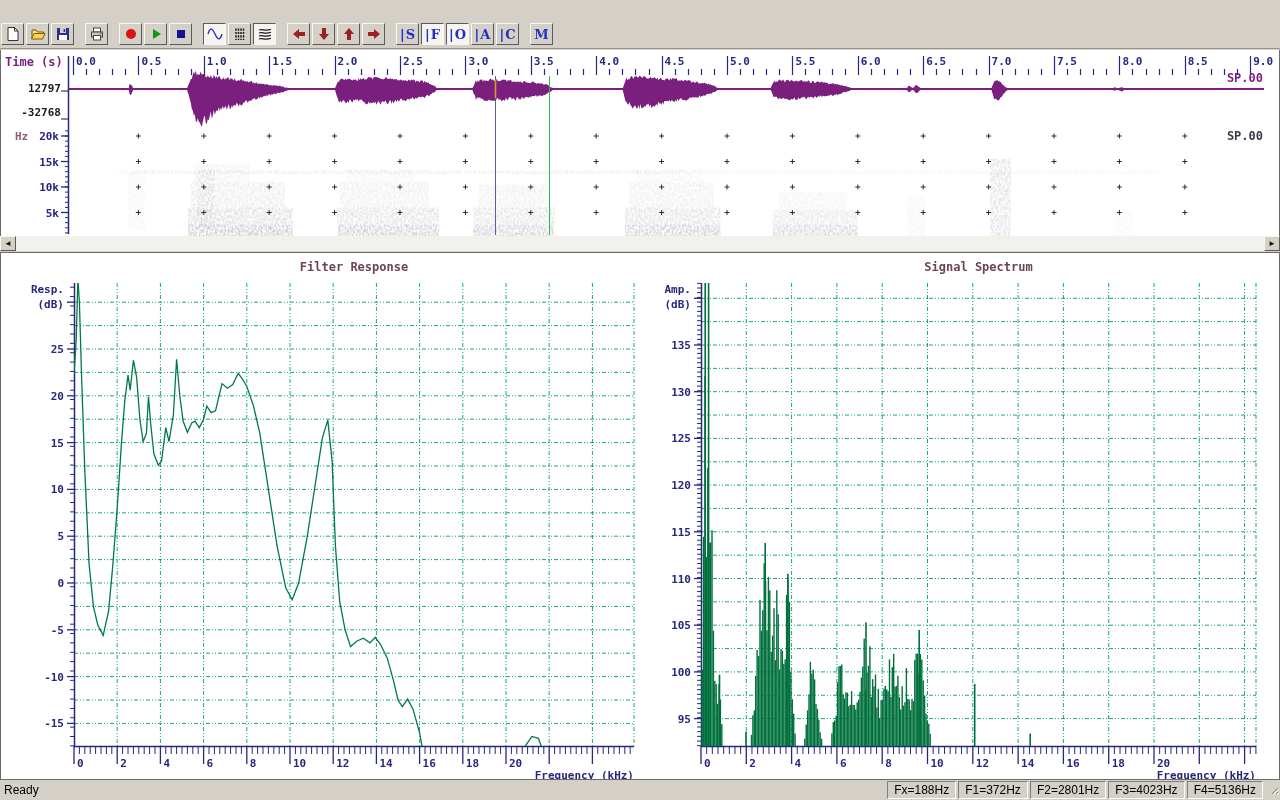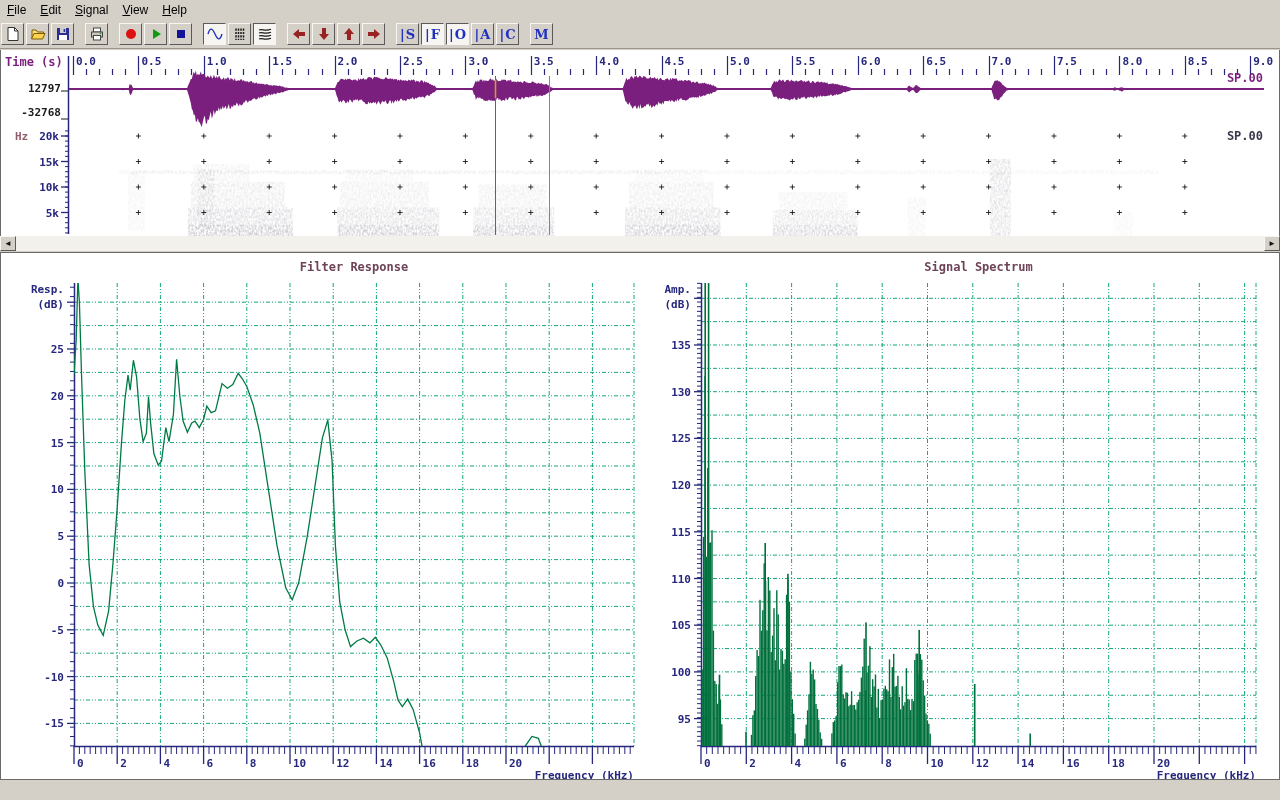--- a/index.html
+++ b/index.html
@@ -52,27 +52,20 @@
   #status-ready{flex:1;padding-left:4px;}
   .status-cell{margin:1px 1px;padding:1px 6px;font-size:12px;
     border-top:1px solid #808080;border-left:1px solid #808080;
     border-right:1px solid #ffffff;border-bottom:1px solid #ffffff;}
   #resize-grip{width:14px;height:16px;margin-left:2px;}
 </style>
 </head>
 <body>
 
 <div id="app">
-  <div id="menubar">
-      <div class="menu-item"><u>F</u>ile</div>
-      <div class="menu-item"><u>E</u>dit</div>
-      <div class="menu-item"><u>S</u>ignal</div>
-      <div class="menu-item"><u>V</u>iew</div>
-      <div class="menu-item"><u>H</u>elp</div>
-    </div>
   <div id="toolbar">
       <div class="tb-btn">
         <svg width="16" height="16">
           <path d="M3,1.5 h6.5 l3.5,3.5 v9.5 h-10 z" fill="#fff" stroke="#333" stroke-width="1"></path>
           <path d="M9.5,1.5 v3.5 h3.5" fill="none" stroke="#333"></path>
         </svg>
       </div>
       <div class="tb-btn">
         <svg width="16" height="16">
           <path d="M2,13 V4 h4 l1.5,2 h6 v2" fill="#ffe080" stroke="#7a5c00"></path>
@@ -1178,13 +1171,27 @@
             <rect x="786.1" y="320.8" width="1.6" height="172.2"></rect>
             <rect x="864.2" y="369.4" width="1.6" height="123.6"></rect>
             <rect x="917.4" y="376.9" width="1.6" height="116.1"></rect>
             <rect x="972.9" y="431.0" width="1.6" height="62.0"></rect>
             <rect x="1028.4" y="480.5" width="1.6" height="12.5"></rect>
           </g>
         </g>
       </svg>
   </div>
 
+  <div id="statusbar">
+    <div id="status-ready">Ready</div>
+    <div id="status-cells" style="display:flex;">
+        <div class="status-cell">Fx=188Hz</div>
+        <div class="status-cell">F1=372Hz</div>
+        <div class="status-cell">F2=2801Hz</div>
+        <div class="status-cell">F3=4023Hz</div>
+        <div class="status-cell">F4=5136Hz</div>
+      </div>
+    <svg id="resize-grip" width="14" height="16">
+      <path d="M12,6 L6,12 M12,10 L10,12" stroke="#808080" fill="none"></path>
+      <path d="M13,7 L7,13 M13,11 L11,13" stroke="#ffffff" fill="none"></path>
+    </svg>
+  </div>
 </div>
 
 </body></html>

